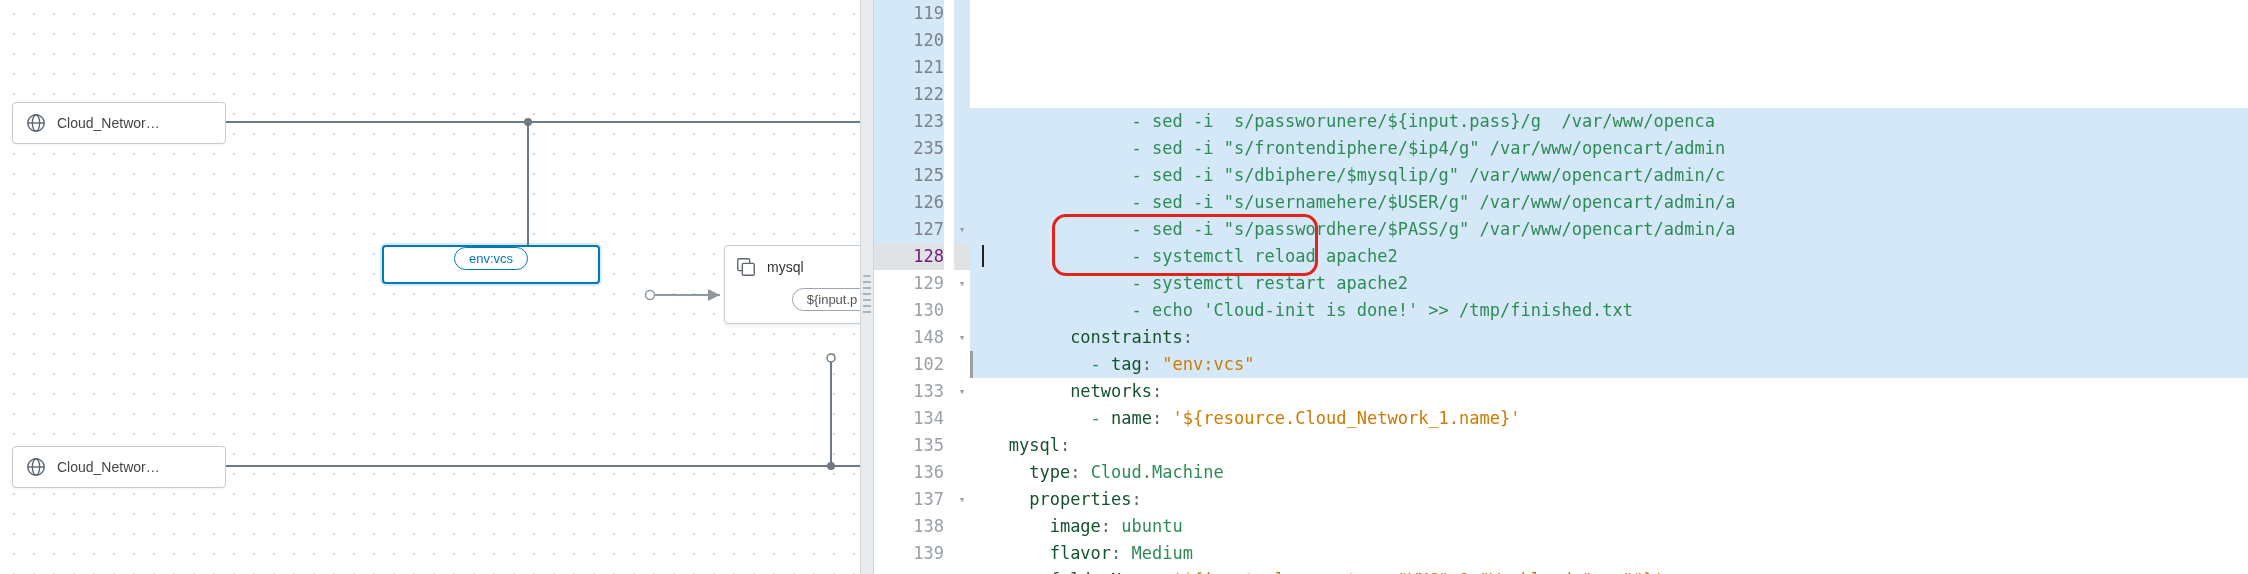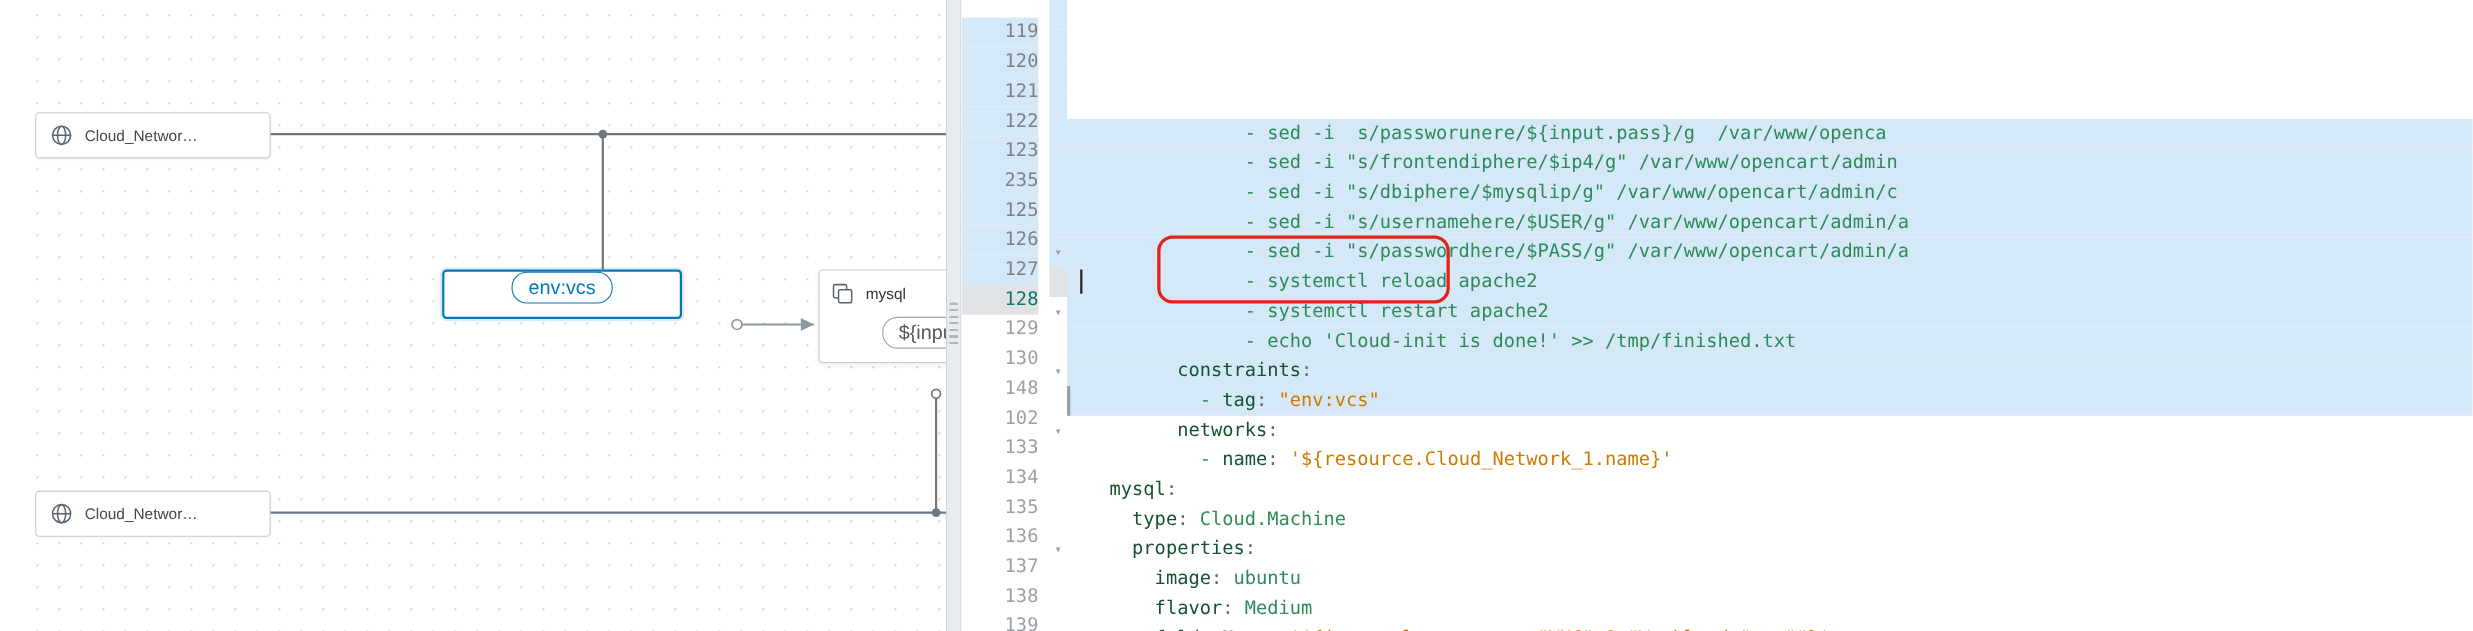--- a/index.html
+++ b/index.html
@@ -24,21 +24,20 @@
     height: 574px;
     background: #fff;
   }
   .canvas {
     position: relative;
     width: 860px;
     height: 574px;
     background-image: radial-gradient(circle, #d0d5da 1.3px, transparent 1.3px);
     background-size: 20px 20px;
     background-position: 4px 4px;
-    margin-left: 20px;
   }
   .canvas svg.wires {
     position: absolute;
     left: 0; top: 0;
     width: 860px; height: 574px;
     pointer-events: none;
   }
   
   .net-box {
     position: absolute;
@@ -107,21 +106,21 @@
   }
   .node-body {
     padding: 0 10px 12px 10px;
     display: flex;
     justify-content: center;
   }
   .tag-pill {
     border: 1px solid #9aa5af;
     border-radius: 14px;
     padding: 3px 14px;
-    font-size: 18px;
+    font-size: 13px;
     color: #555;
     background: #fff;
   }
   .node.selected .tag-pill {
     border-color: #0079b8;
     color: #0079b8;
   }
 
   
   .splitter {
@@ -155,21 +154,20 @@
     background: #fff;
     position: relative;
   }
   .gutter {
     width: 70px;
     background: #fff;
     text-align: right;
     color: #9aa0a6;
     padding-right: 10px;
     user-select: none;
-    margin-top: 16px;
   }
   .gutter .ln {
     height: 27px;
   }
   .fold-col {
     width: 16px;
   }
   .fold-col .fc {
     height: 27px;
     text-align: center;
@@ -191,21 +189,21 @@
   .sq  { color: #cc7a00; }          
   .p   { color: #666; }             
   .d   { color: #2e8b57; }          
 
   
   .code .row.sel { background: #d5e8f7; }
   .gutter .ln.sel { background: #d5e8f7; color:#7b828a; }
   .fold-col .fc.sel { background: #d5e8f7; }
 
   
-  .gutter .ln.active { background: #e0e3e6; color:#0f766e; }
+  .gutter .ln.active { background: #e0e3e6; color:#701a75; }
   .fold-col .fc.active { background: #e0e3e6; }
   .code .row.active-stripe {
     box-shadow: inset 3px 0 0 #9aa0a6;
   }
 
   
   .red-box {
     position: absolute;
     border: 3px solid #e2231a;
     border-radius: 14px;

